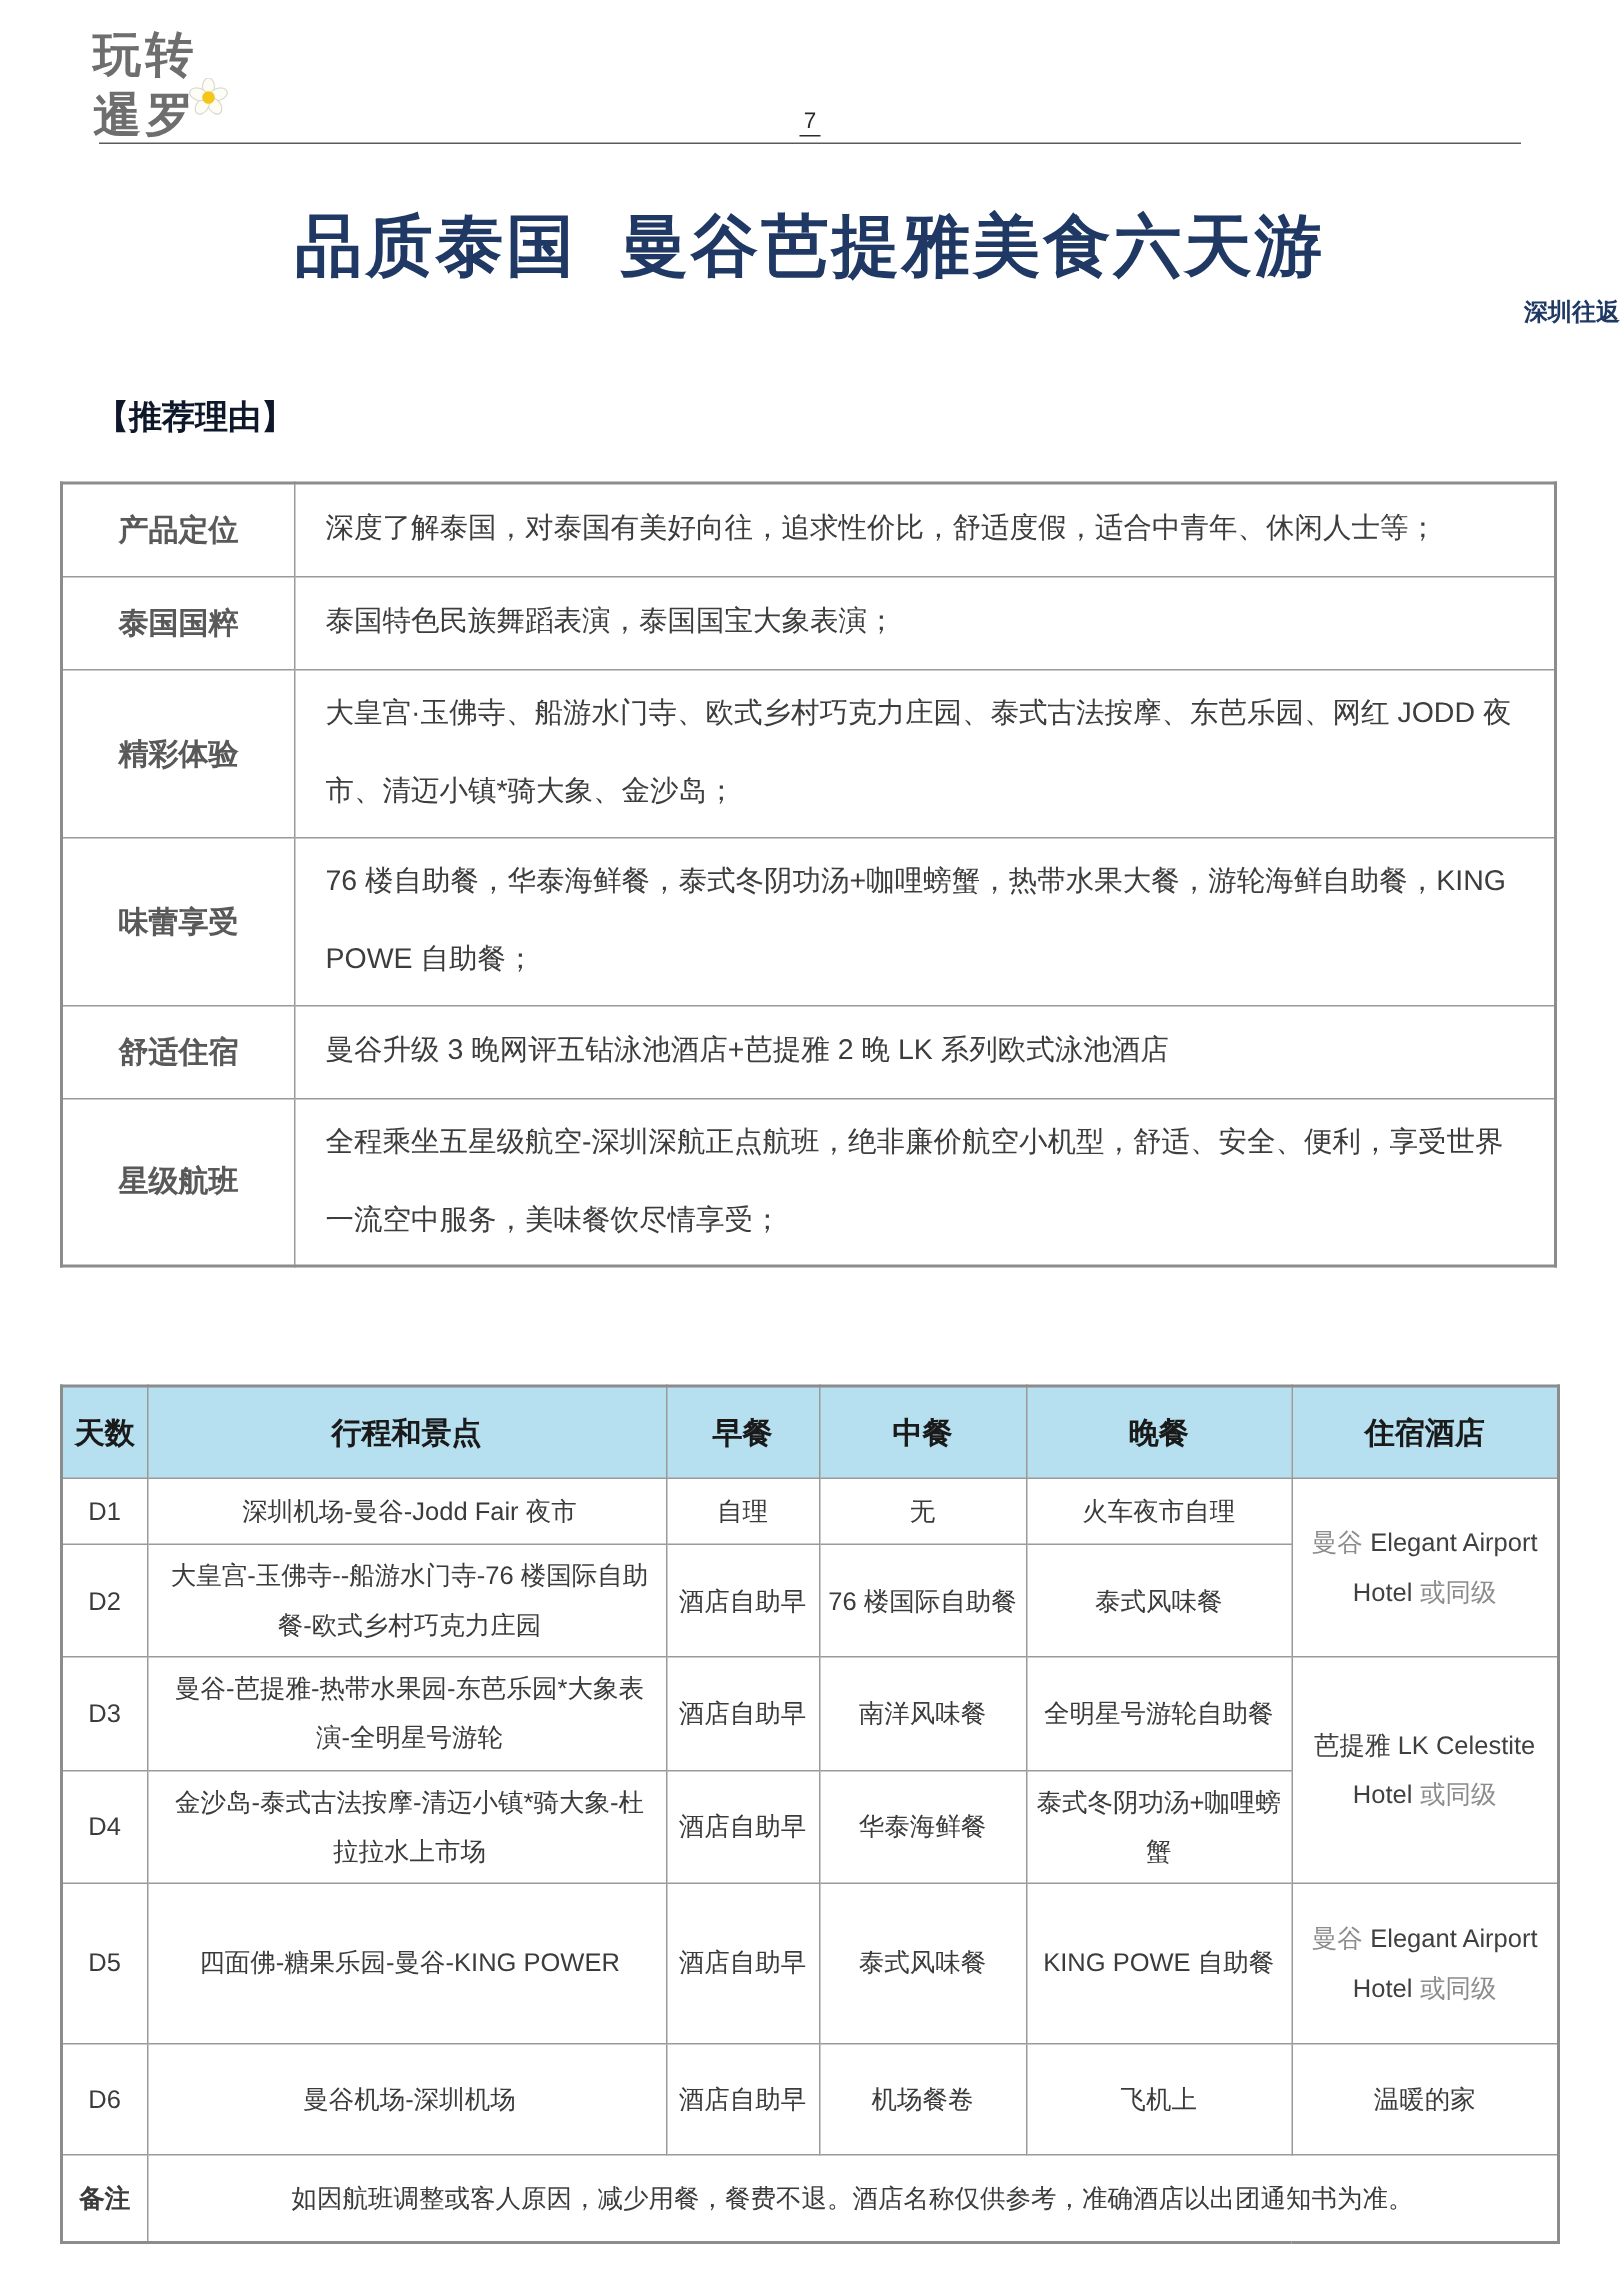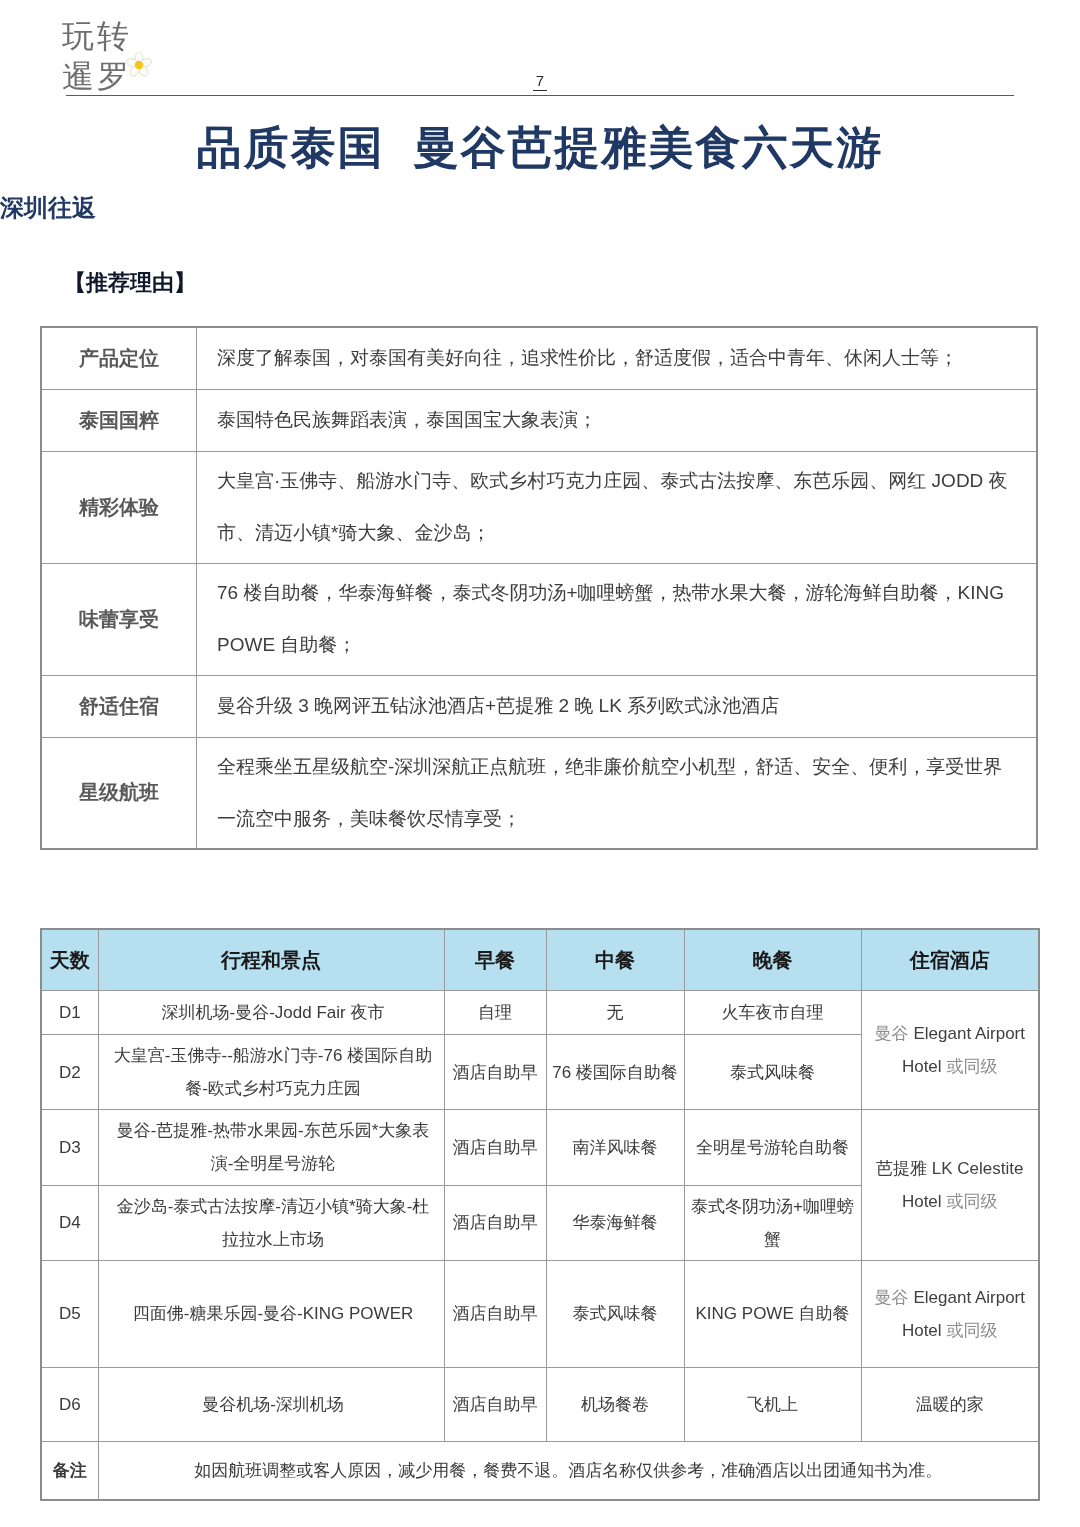--- a/index.html
+++ b/index.html
@@ -3,31 +3,31 @@
 <meta charset="utf-8">
 <style>
   html,body{margin:0;padding:0;background:#fff;}
   .page{
     position:relative;width:1080px;height:1527px;background:#ffffff;
     font-family:"Liberation Sans","DejaVu Sans",sans-serif;overflow:hidden;
     color:#3d3d3d;
   }
   
   .logo{position:absolute;left:62px;top:16px;color:#6e6e6e;
-    font-family:"DejaVu Serif","Liberation Serif",serif;font-weight:400;
+    font-family:"DejaVu Serif","Liberation Serif",serif;font-weight:700;
     font-size:32px;line-height:1.25;letter-spacing:3px;}
   .flower{position:absolute;left:66px;top:40px;}
   
   .pageno-wrap{padding-top:72px;text-align:center;}
   .pageno{font-size:15px;color:#2b2b2b;border-bottom:1px solid #2b2b2b;padding:0 3px 1px;}
   .rule{width:948px;margin:5px auto 0;border-top:1px solid #5a5a5a;height:0;}
   
-  .title{margin:22px 0 0;text-align:center;font-size:45px;font-weight:bold;
+  .title{margin:38px 0 0;text-align:center;font-size:45px;font-weight:bold;
     color:#1f3864;letter-spacing:2px;white-space:pre;}
-  .subtitle{margin-top:14px;text-align:left;font-size:24px;font-weight:bold;color:#1f3864;}
+  .subtitle{margin-top:4px;text-align:right;font-size:16px;font-weight:bold;color:#1f3864;}
   .section-heading{margin:44px 0 0 64px;font-size:22px;font-weight:bold;color:#0f172a;}
   
   table{border-collapse:collapse;border-radius:28px;}
   .highlights{margin:28px 0 0 40px;width:998px;border:2px solid #8c8c8c;table-layout:fixed;}
   .highlights td{border:1px solid #9a9a9a;vertical-align:middle;}
   .hl-label{width:152px;text-align:center;font-size:20px;font-weight:bold;color:#595959;}
   .hl-content{font-size:19px;color:#3d3d3d;padding:0 20px;line-height:2.75;}
   .r-single{height:62px;}
   .r-double{height:112px;}
   

